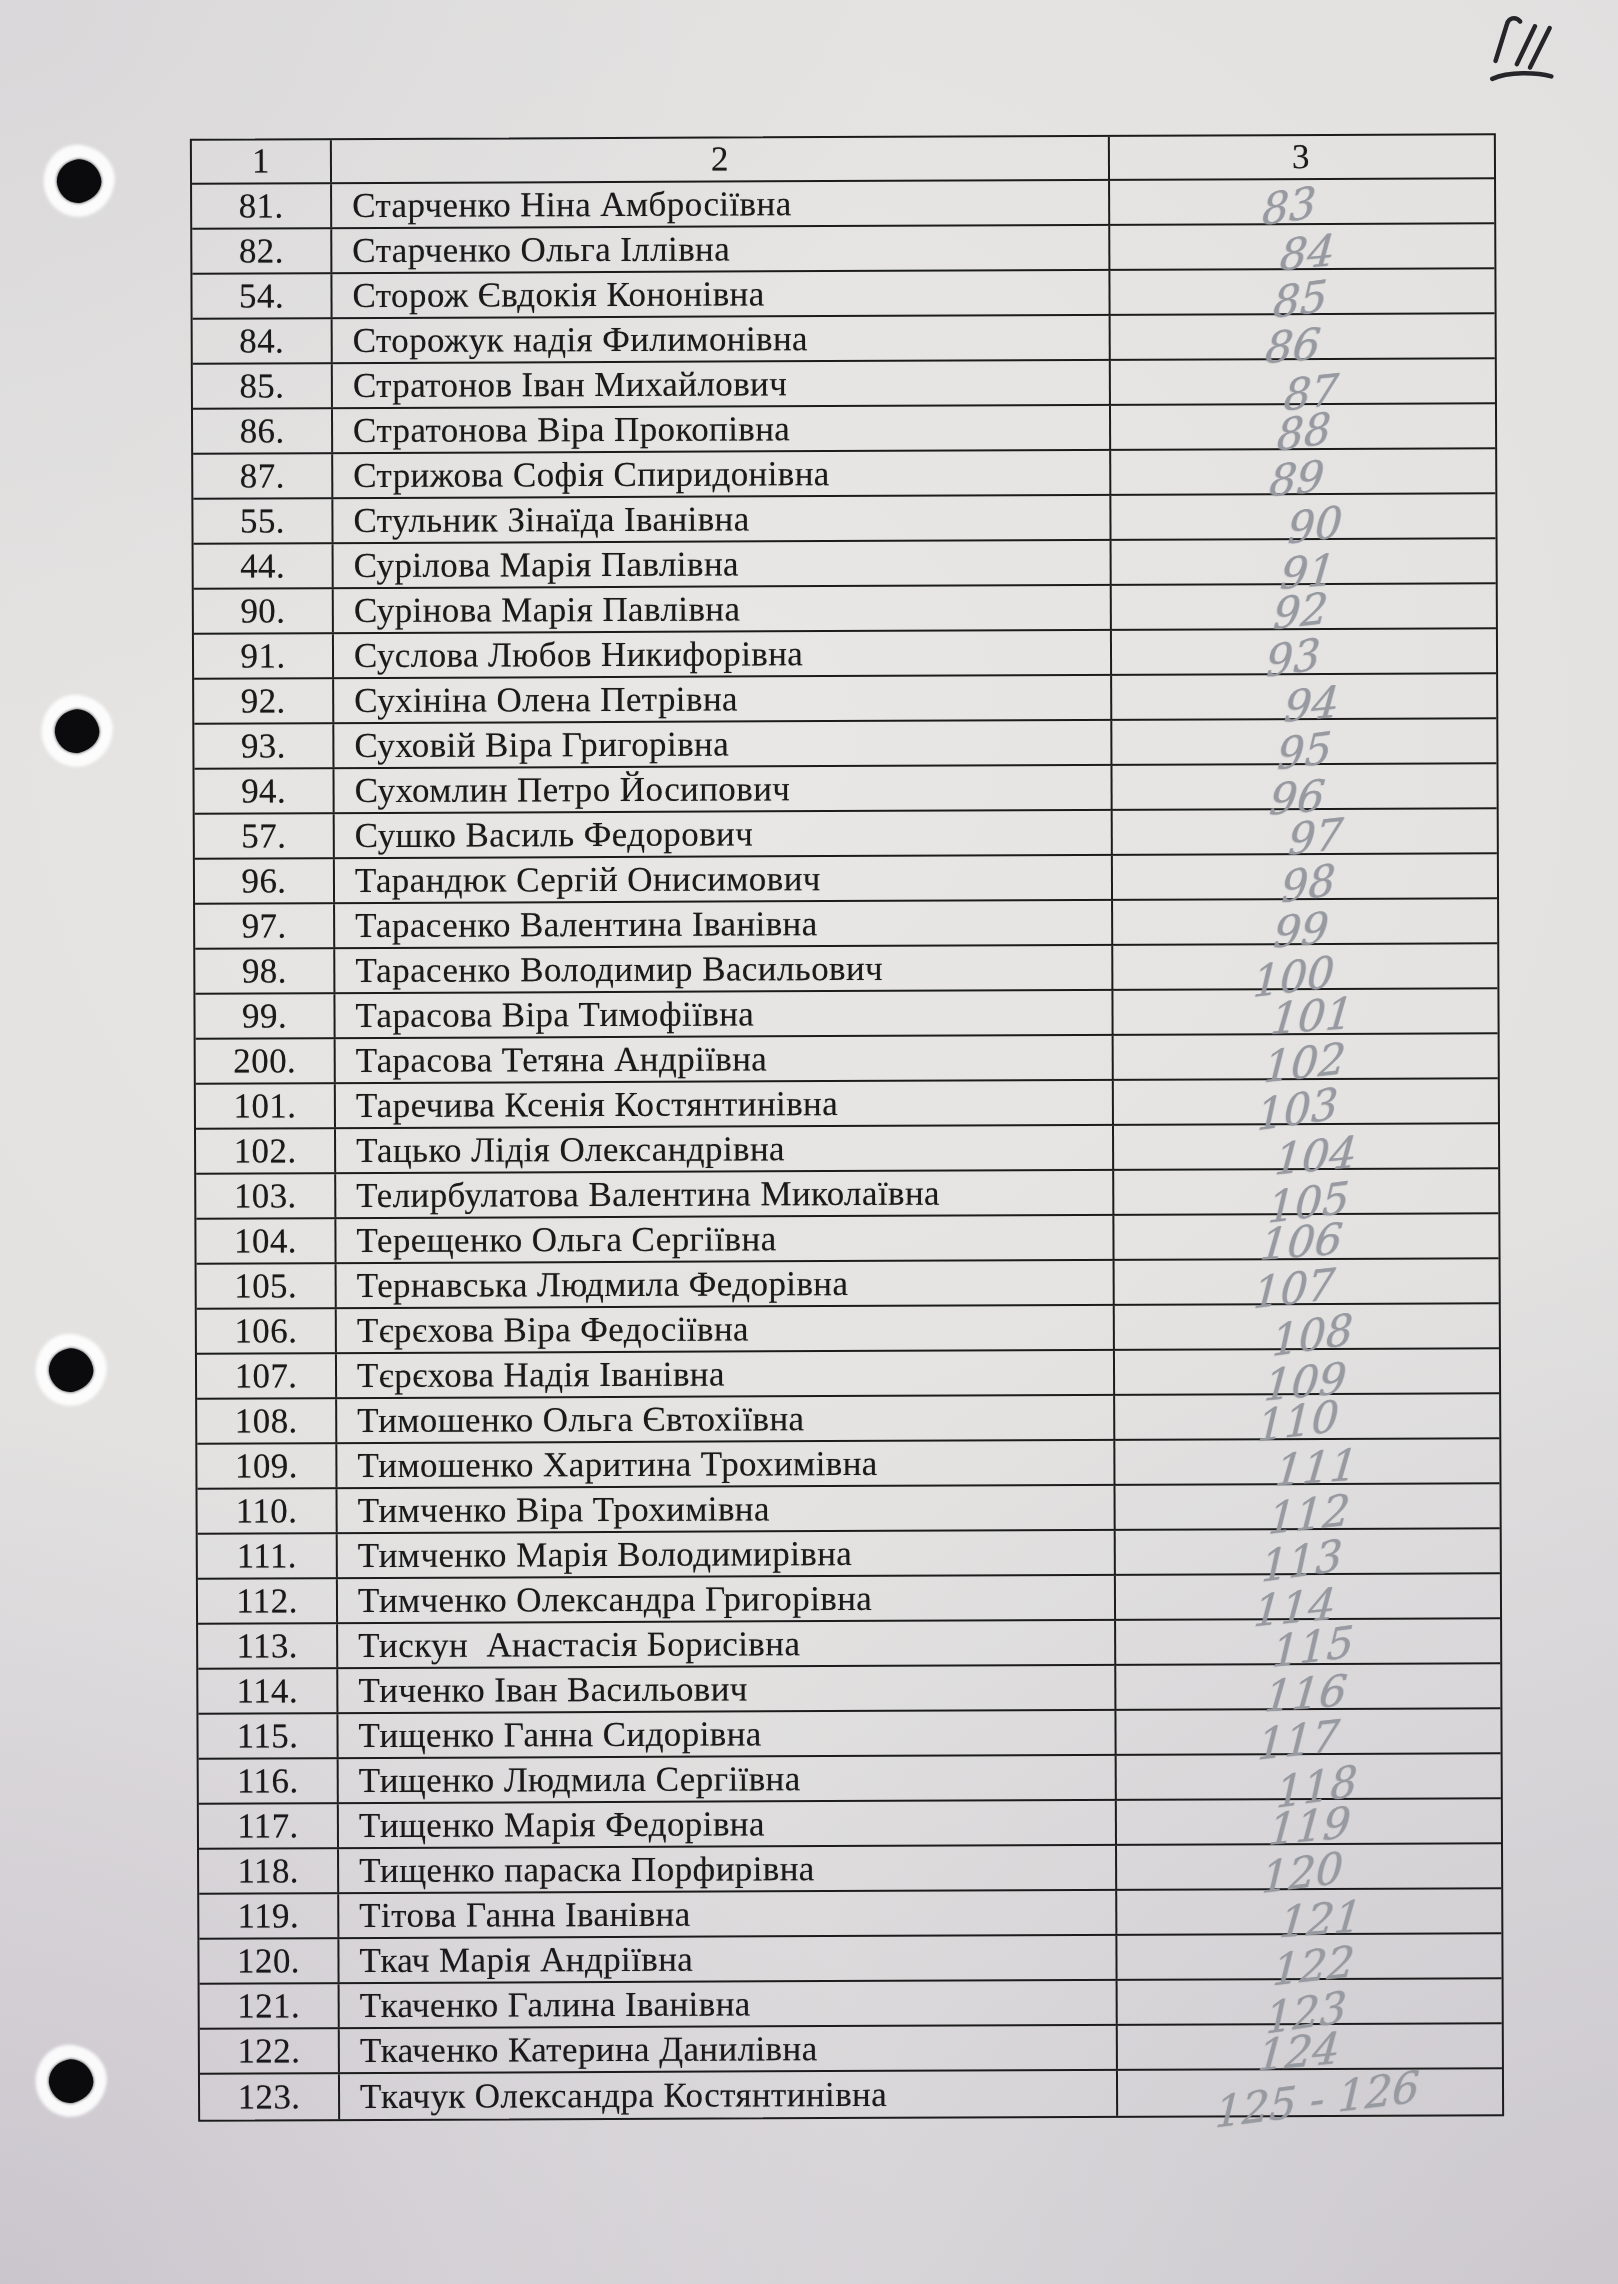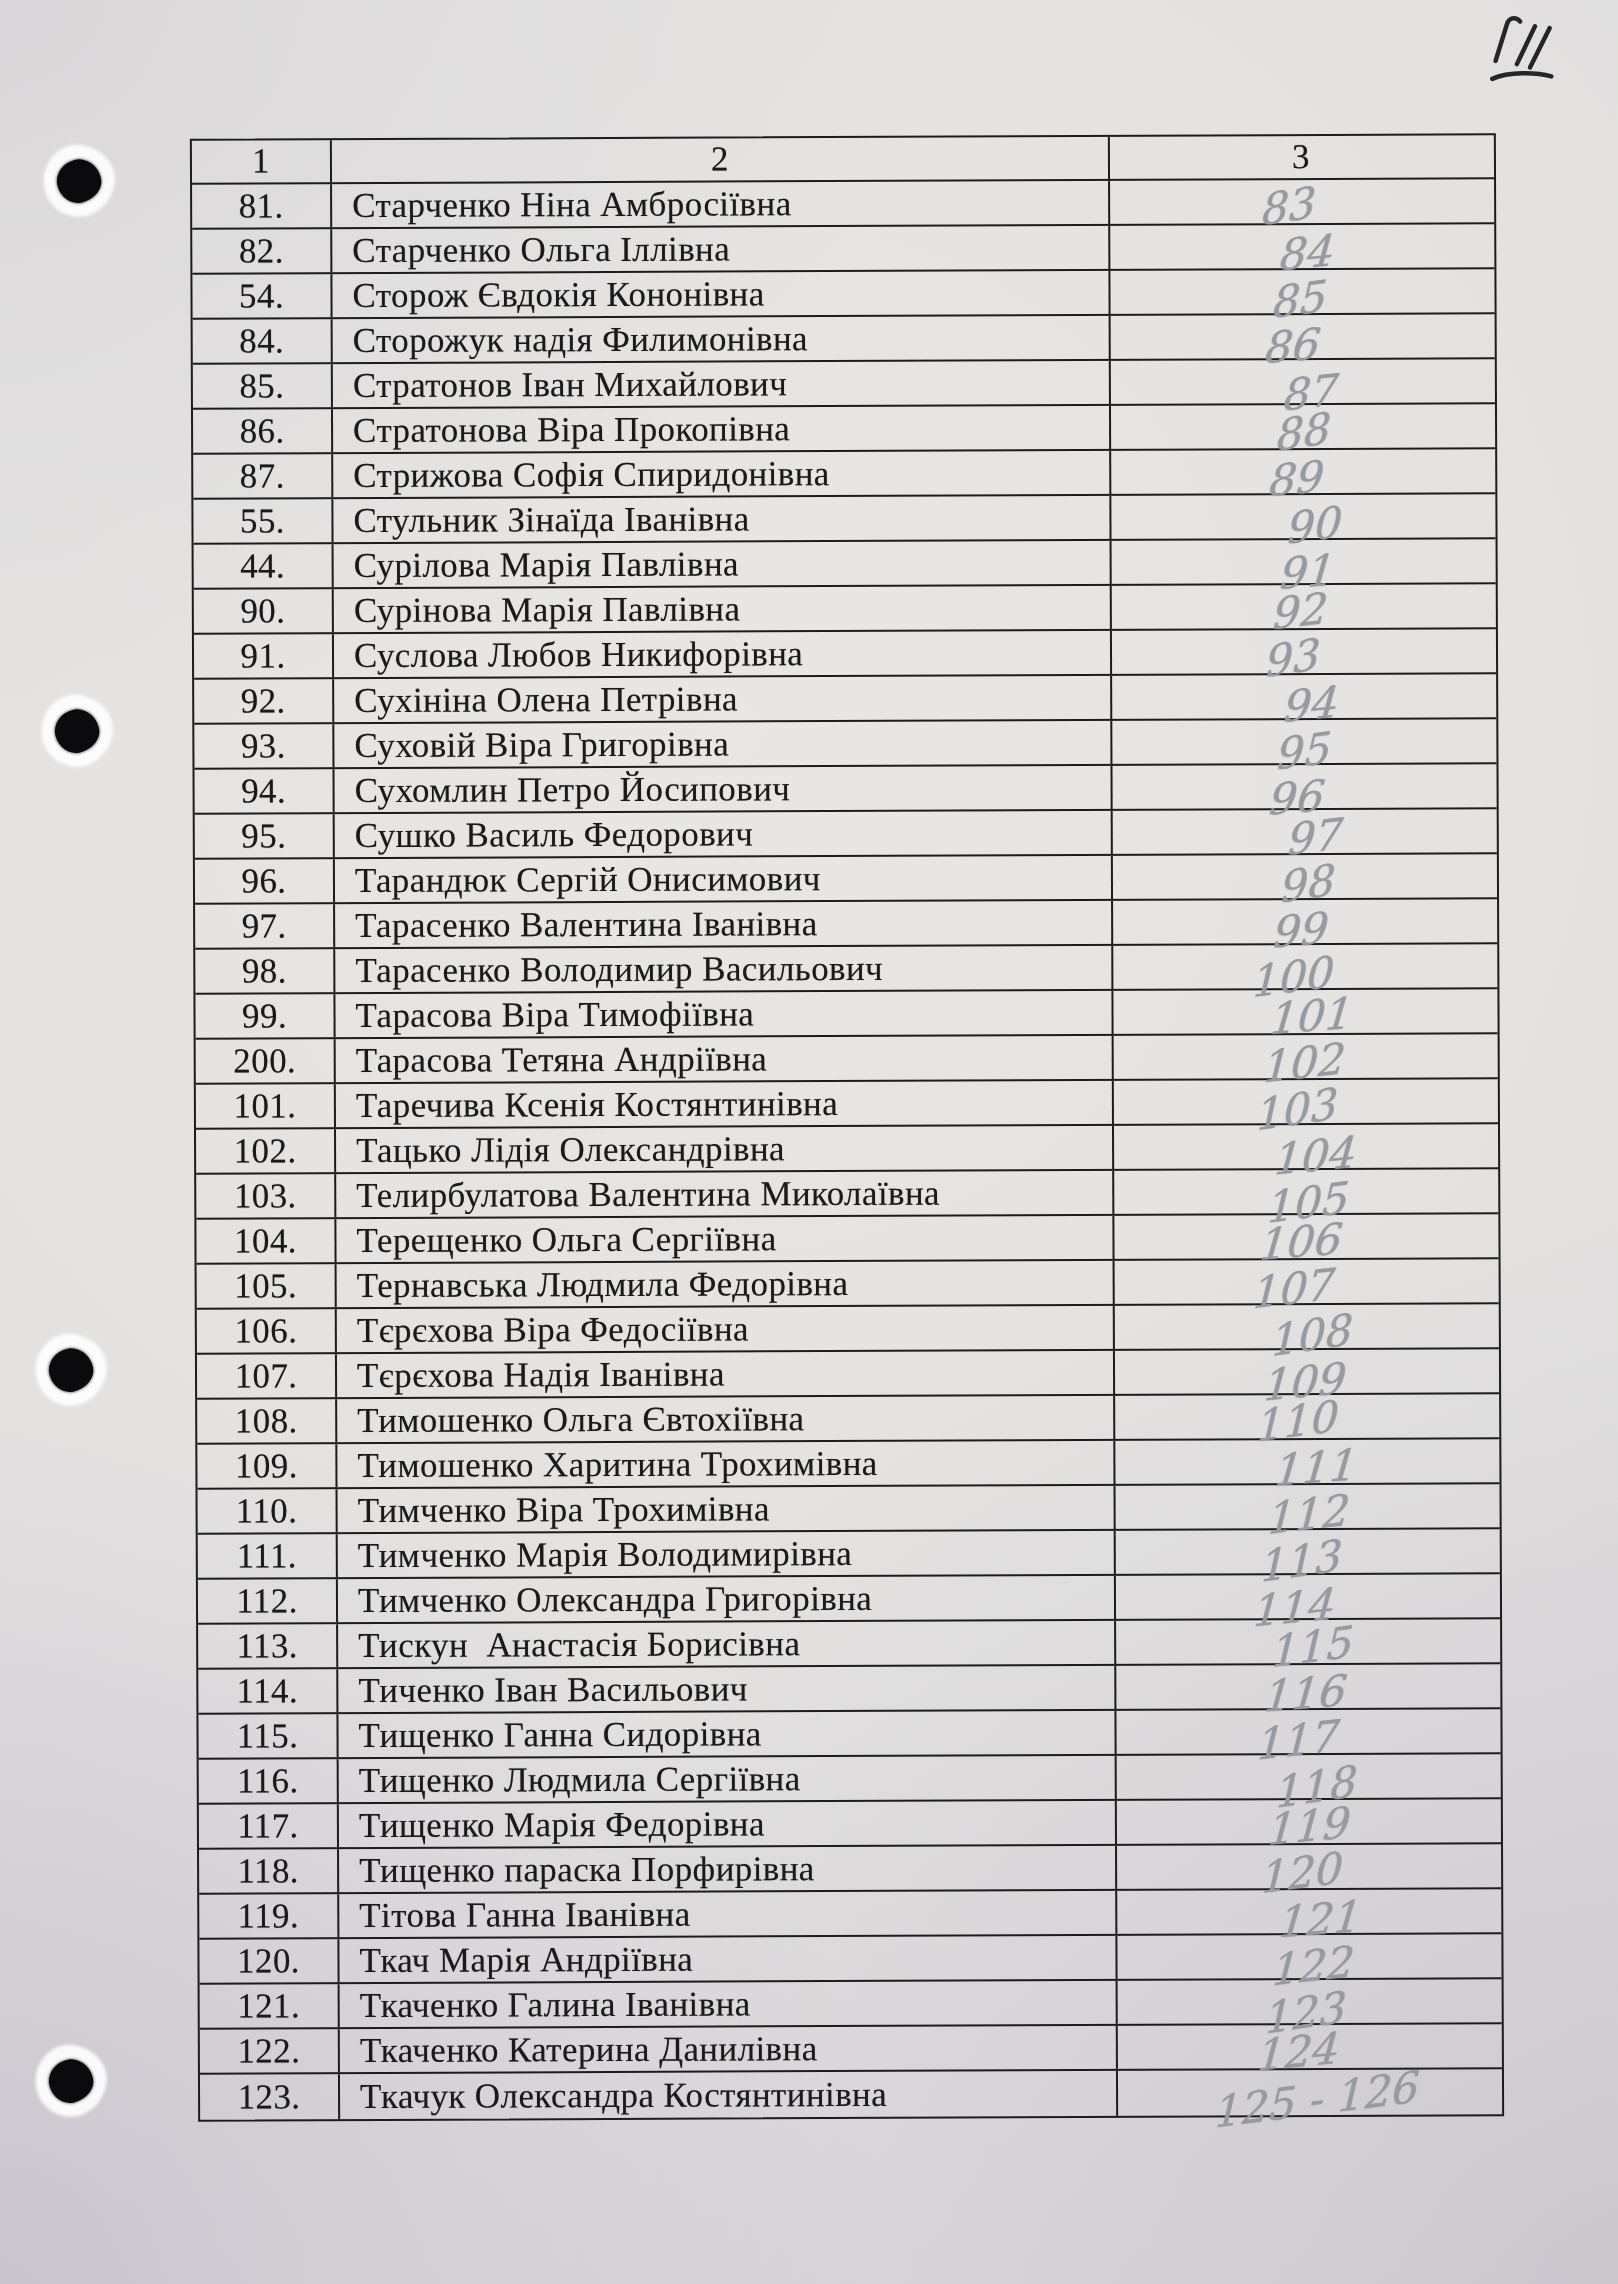--- a/index.html
+++ b/index.html
@@ -278,21 +278,21 @@
       <div class="c c2">
             <span class="printed name">Сухомлин Петро Йосипович</span>
           </div>
       <div class="c c3">
             <span class="hand" style="transform: translate(-6.6px, 3.3px) rotate(-4deg) skewX(-10deg);">96</span>
           </div>
     </div>
 
     <div class="row">
       <div class="c c1">
-            <span class="printed num">95.</span>
+            <span class="printed num">57.</span>
           </div>
       <div class="c c2">
             <span class="printed name">Сушко Василь Федорович</span>
           </div>
       <div class="c c3">
             <span class="hand" style="transform: translate(11.5px, -2.5px) rotate(-6deg) skewX(-10deg);">97</span>
           </div>
     </div>
 
     <div class="row">

